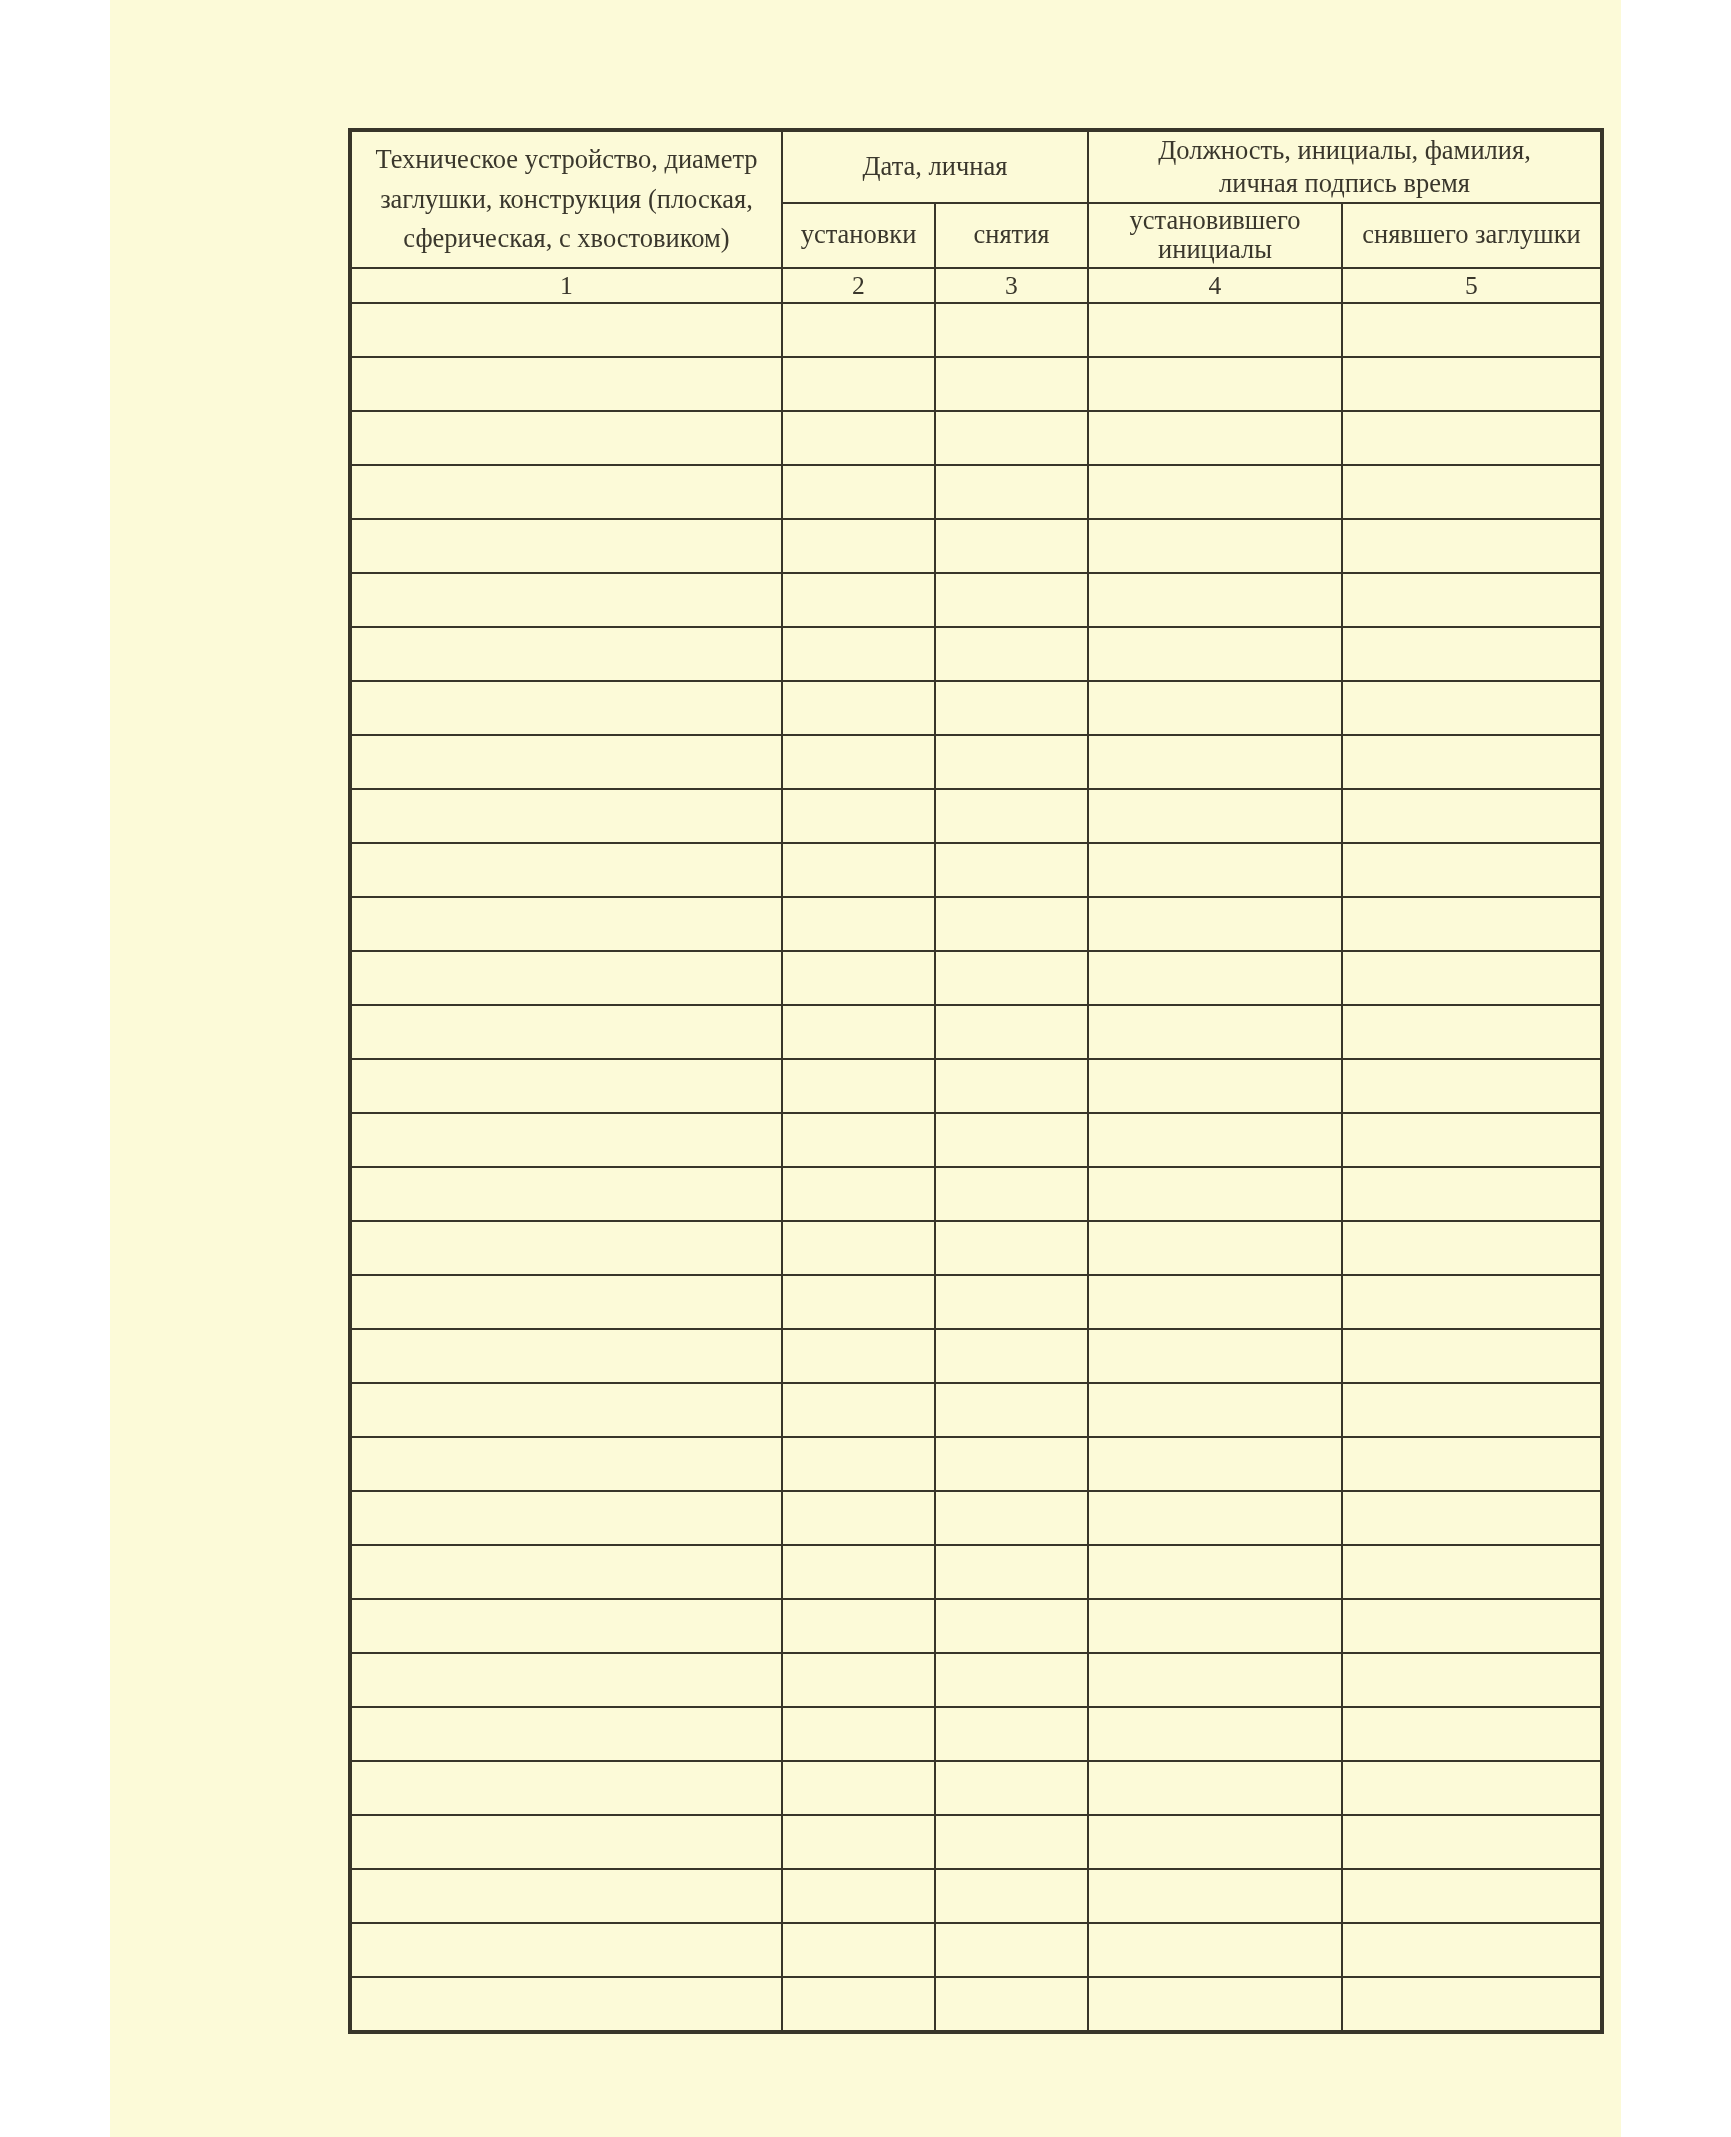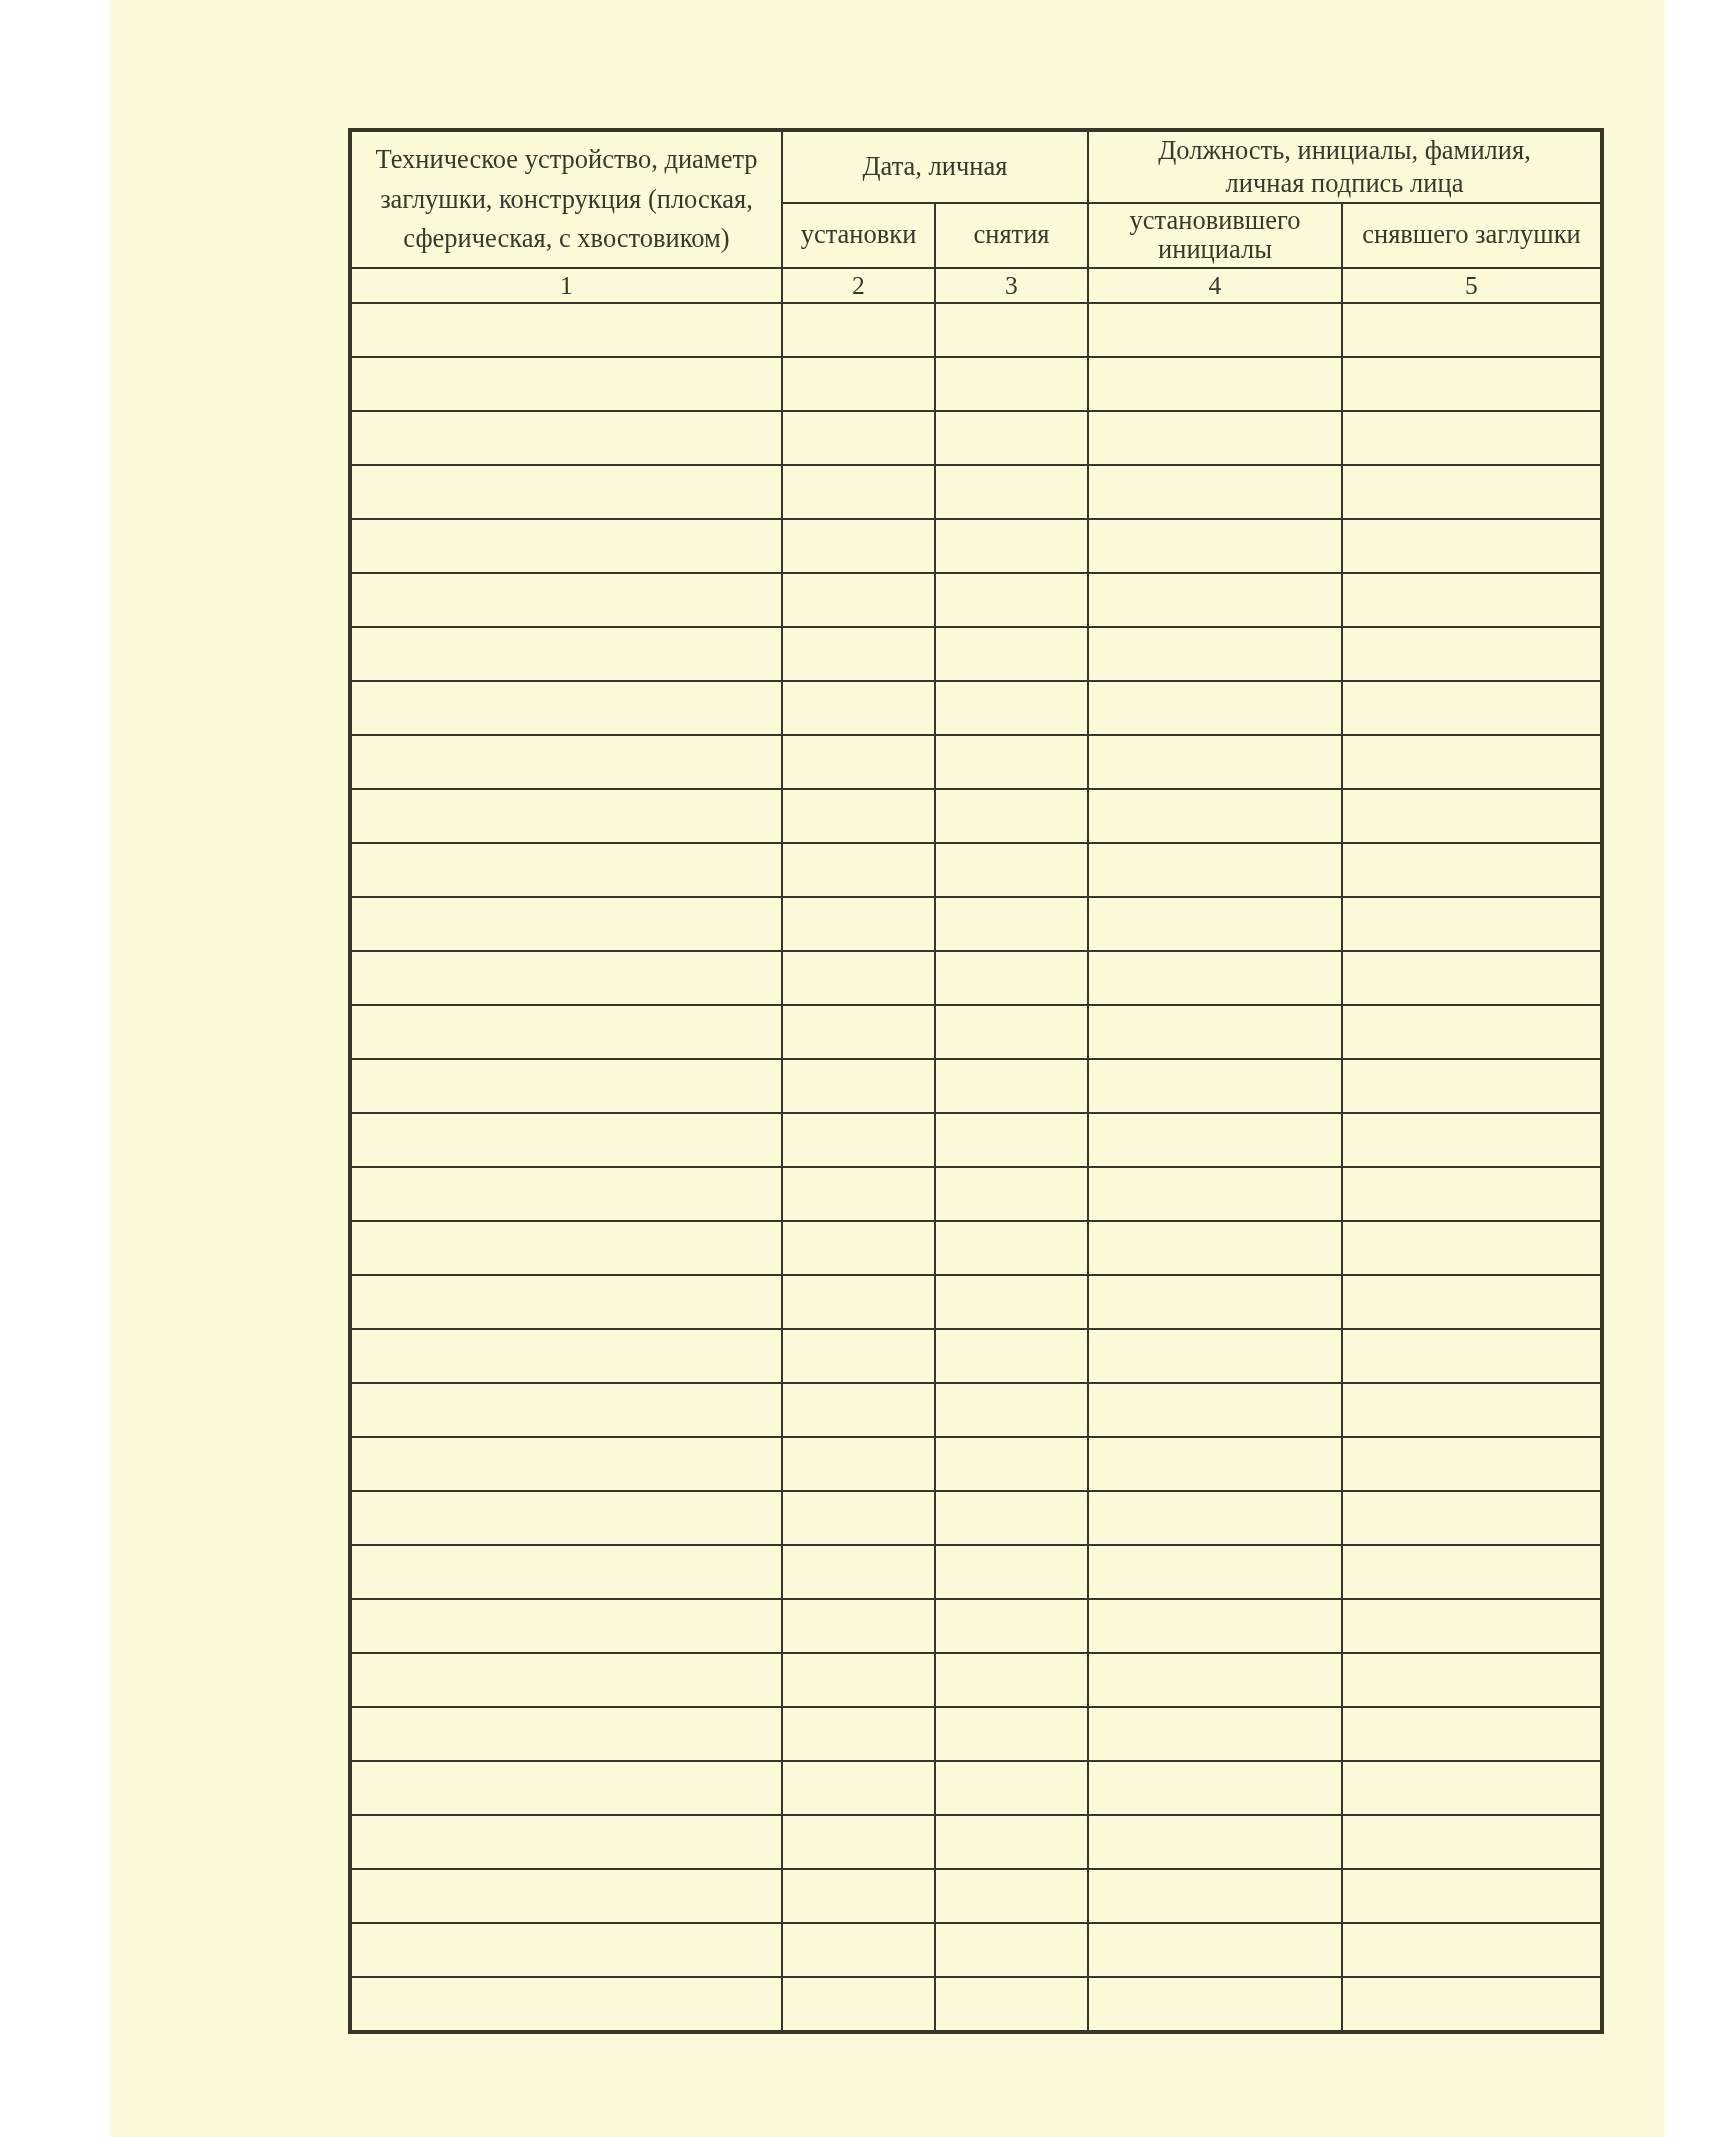--- a/index.html
+++ b/index.html
@@ -16,21 +16,20 @@
     overflow: hidden;
   }
   
   .sheet {
     position: absolute;
     left: 110px;
     top: 0;
     width: 1511px;
     height: 2137px;
     background: #fcfad8;
-    padding-left: 44px;
   }
   table.form-table {
     position: absolute;
     left: 238px;
     top: 128px;
     width: 1252px;
     border-collapse: collapse;
     table-layout: fixed;
     color: #3a372c;
   }
@@ -82,21 +81,21 @@
         <col style="width:254px">
         <col style="width:260px">
       </colgroup>
       <thead>
         <tr class="hrow1">
           <th rowspan="2" class="th-device">Техническое устройство, диаметр
 заглушки, конструкция (плоская,
 сферическая, с хвостовиком)</th>
           <th colspan="2" class="th-group">Дата, личная</th>
           <th colspan="2" class="th-group">Должность, инициалы, фамилия,
-личная подпись лица</th>
+личная подпись время</th>
         </tr>
         <tr class="hrow2">
           <th class="th-sub">установки</th>
           <th class="th-sub">снятия</th>
           <th class="th-sub">установившего
 инициалы</th>
           <th class="th-sub">снявшего заглушки</th>
         </tr>
         <tr class="hrow3">
           <th>1</th>

